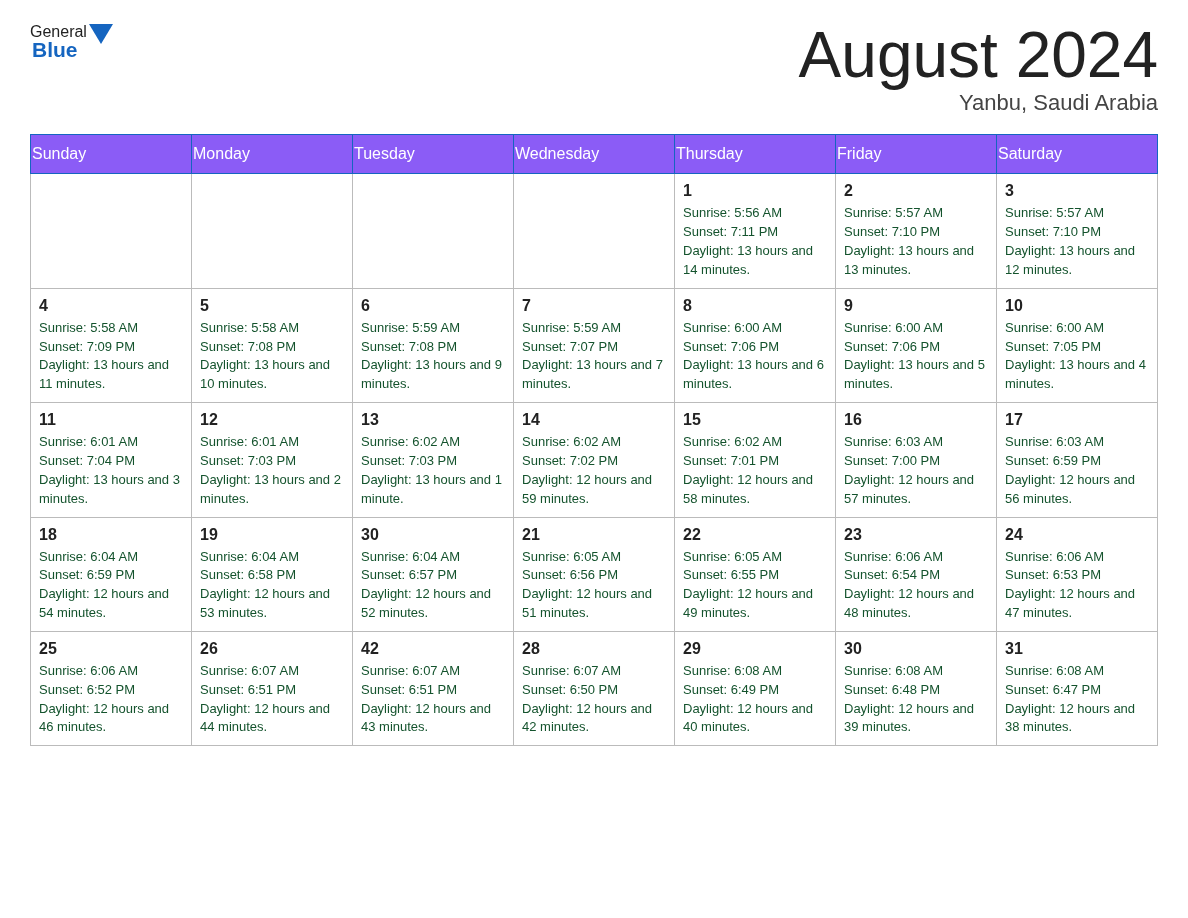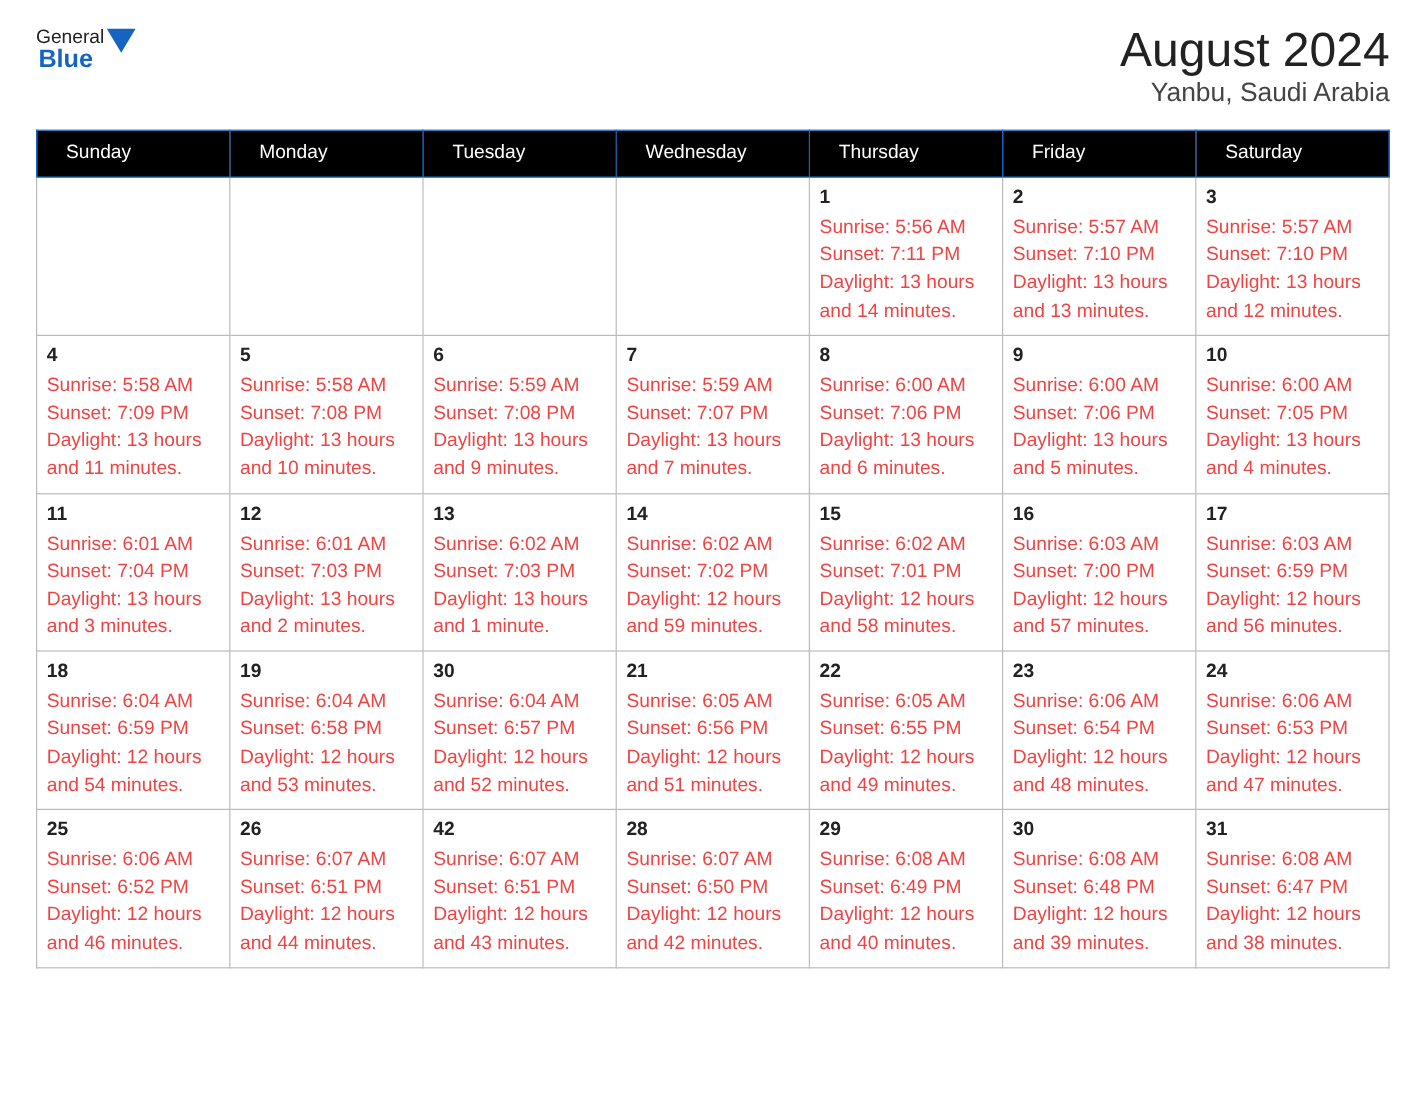--- a/index.html
+++ b/index.html
@@ -40,63 +40,63 @@
       color: #1565c0;
       font-size: 21px;
       font-weight: bold;
       margin-top: -6px;
       padding-left: 2px;
     }
     .title-block {
       text-align: right;
     }
     .title-block h1 {
-      font-size: 40px;
+      font-size: 64px;
       font-weight: normal;
       color: #222;
       line-height: 1.1;
     }
     .title-block h2 {
       font-size: 22px;
       font-weight: normal;
       color: #444;
     }
     table {
       width: 100%;
       border-collapse: collapse;
       table-layout: fixed;
     }
     thead tr th {
-      background: #000000;
+      background: #8b5cf6;
       color: #fff;
       font-size: 16px;
       font-weight: normal;
-      padding: 10px 24px;
+      padding: 10px 1px;
       text-align: left;
       border: 1px solid #1565c0;
     }
     tbody tr td {
       vertical-align: top;
       padding: 8px 8px;
       border: 1px solid #bbb;
       font-size: 13px;
       color: #222;
       min-height: 90px;
       height: 110px;
     }
     .day-num {
       font-size: 16px;
       font-weight: bold;
       color: #222;
       display: block;
       margin-bottom: 4px;
     }
     .day-info {
-      font-size: 16px;
-      color: #ef4444;
+      font-size: 13px;
+      color: #14532d;
       line-height: 1.45;
     }
     .empty-cell {
       background: #fff;
     }
     tbody tr:nth-child(odd) td {
       background: #fff;
     }
     tbody tr td {
       background: #fff;

